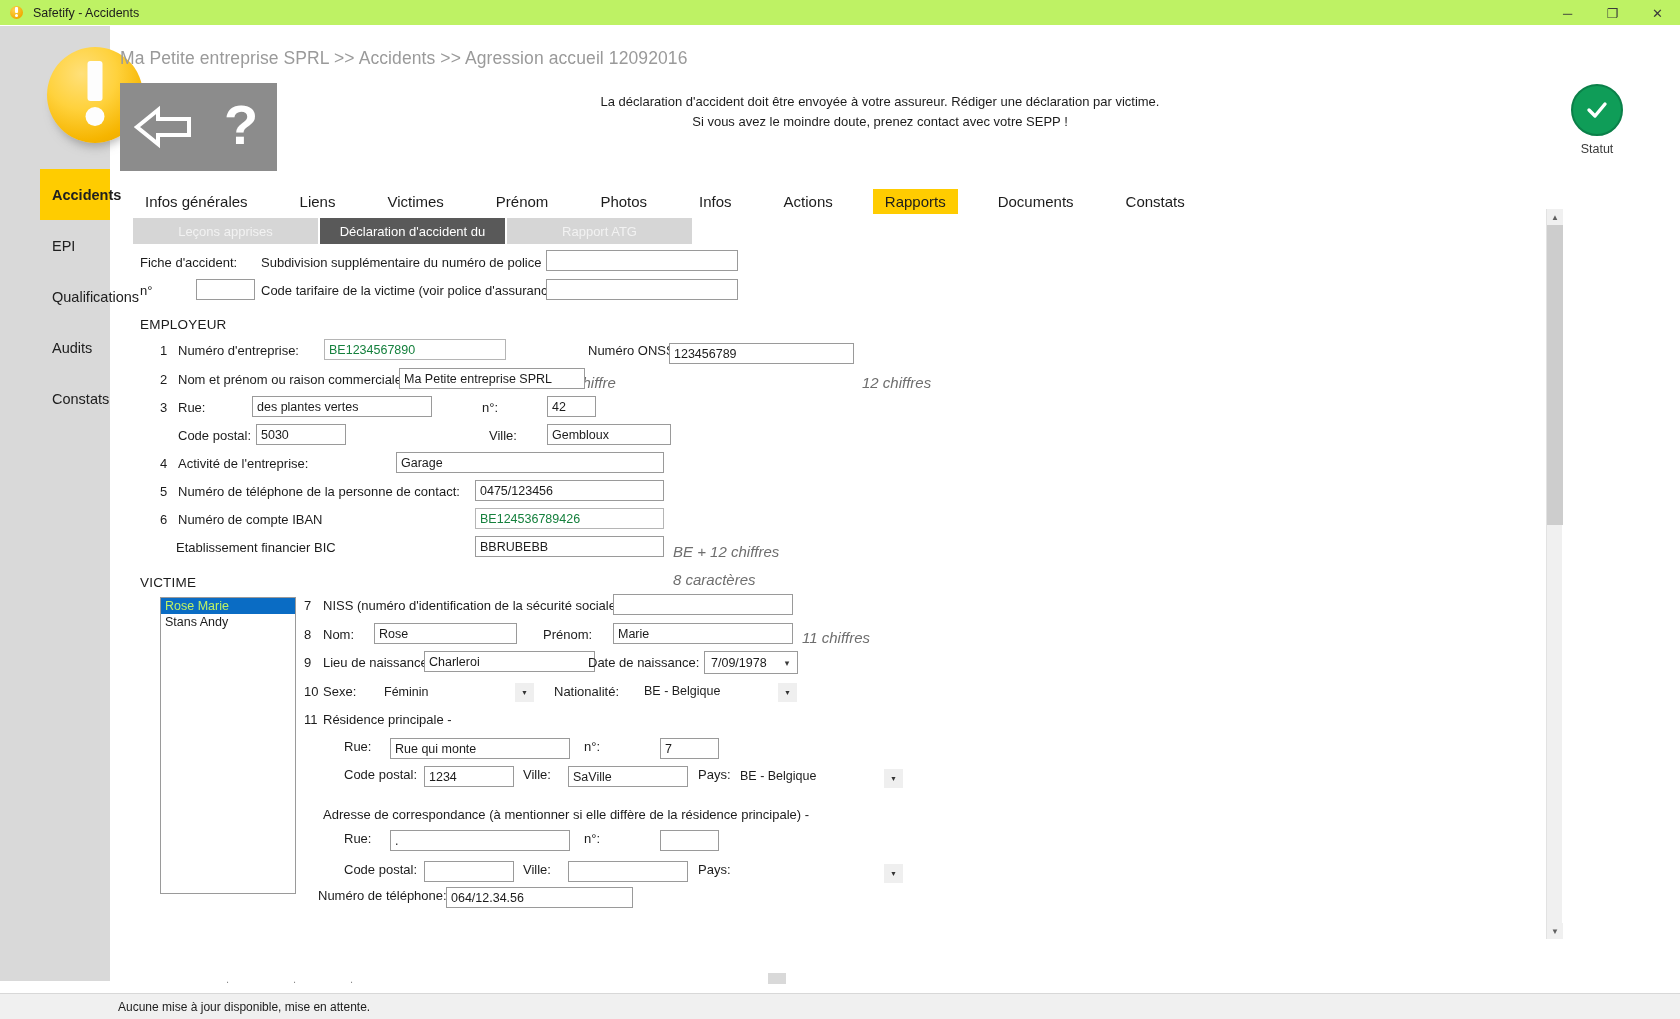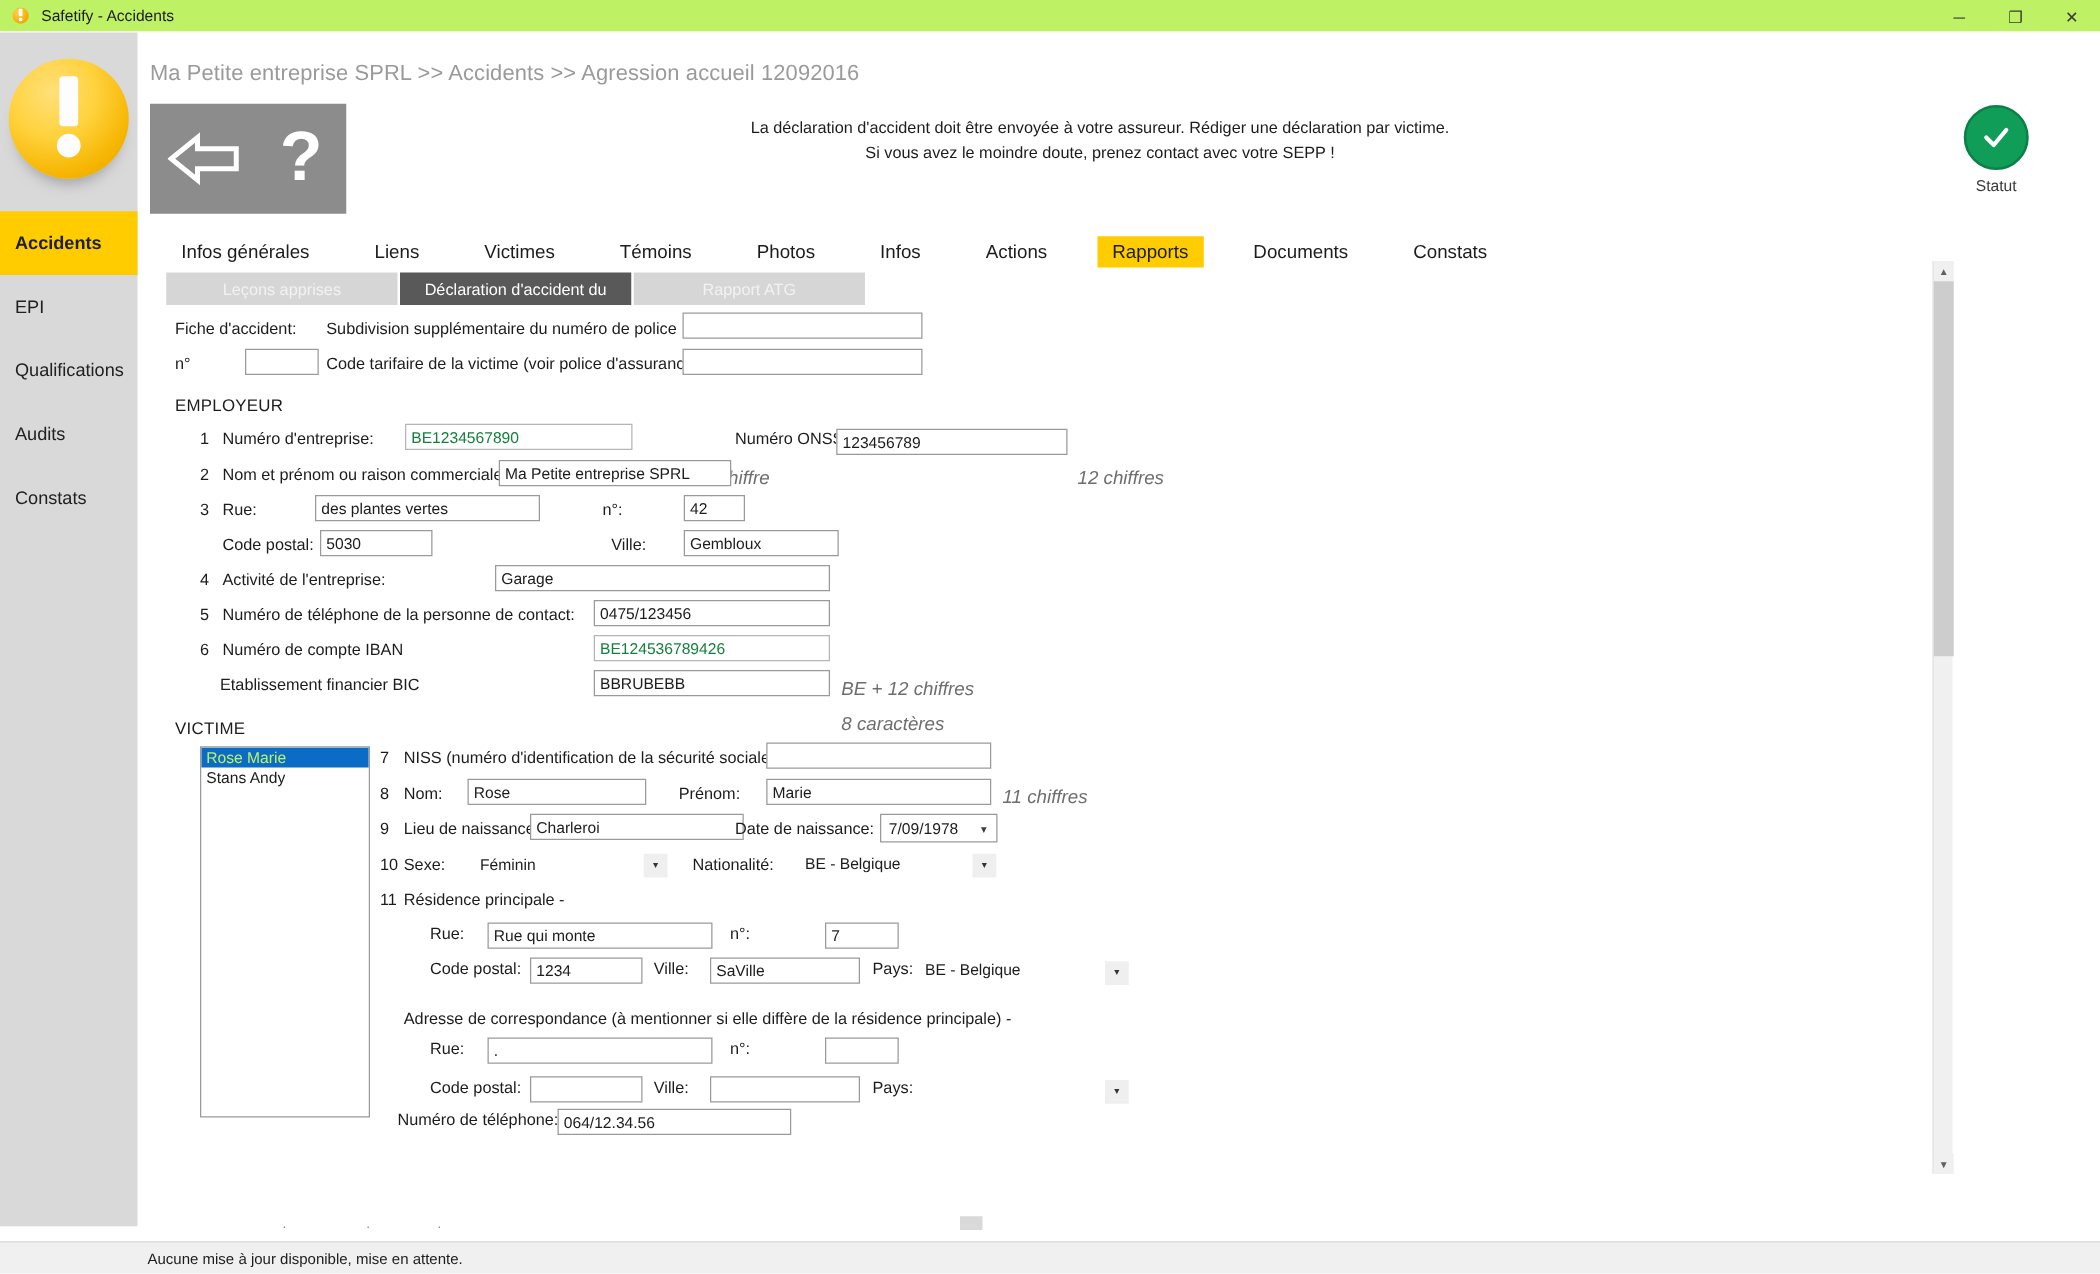--- a/index.html
+++ b/index.html
@@ -44,20 +44,21 @@
     font-size: 13px; color: #3a3a3a; cursor: default;
   }
 
   
   .frame { position: relative; width: 1680px; height: 993px; background: #fff; }
 
   
   .rail {
     position: absolute; left: 0; top: 0; width: 110px; height: 955px;
     background: #d9d9d9;
+    padding-left: 40px;
   }
   .logo-box {
     height: 143px; width: 110px; display: flex; align-items: center; justify-content: center;
     position: relative;
   }
   .logo-circle {
     width: 96px; height: 96px; border-radius: 50%;
     background: radial-gradient(circle at 36% 28%, #ffe07a 0%, #ffd23d 38%, #f6b500 72%, #e39f00 100%);
     position: relative; margin-top: -6px;
     box-shadow: 0 10px 10px -6px rgba(120,120,120,0.55);
@@ -270,21 +271,21 @@
         <polyline points="7,15 13,21 23,9" fill="none" stroke="#ffffff" stroke-width="3.4" stroke-linecap="round" stroke-linejoin="round"></polyline>
       </svg>
     </div>
     <div class="statut-label">Statut</div>
   </div>
 
   <div class="tabs">
     <div class="tab">Infos générales</div>
     <div class="tab">Liens</div>
     <div class="tab">Victimes</div>
-    <div class="tab">Témoins</div>
+    <div class="tab">Prénom</div>
     <div class="tab">Photos</div>
     <div class="tab">Infos</div>
     <div class="tab">Actions</div>
     <div class="tab active">Rapports</div>
     <div class="tab">Documents</div>
     <div class="tab">Constats</div>
   </div>
 
   <div class="subtabs">
     <div class="subtab">Leçons apprises</div>

